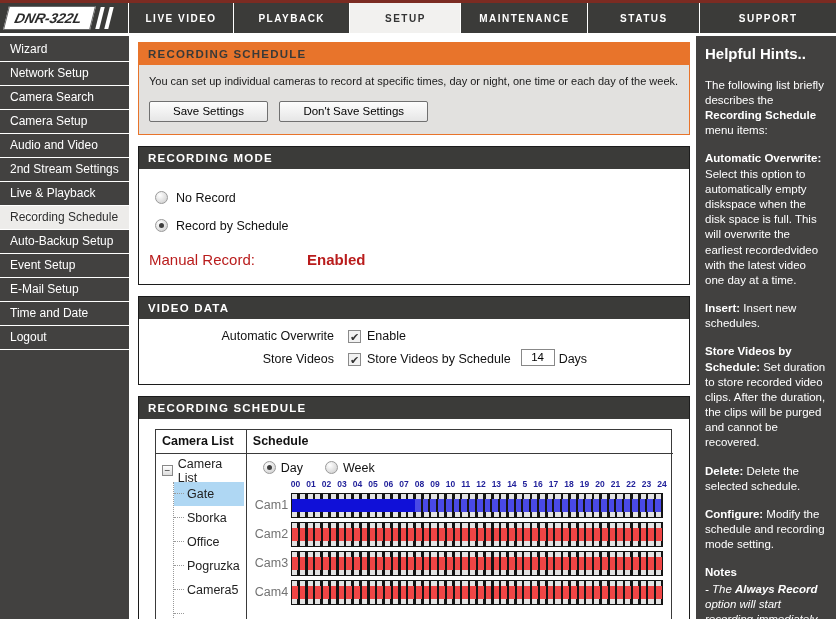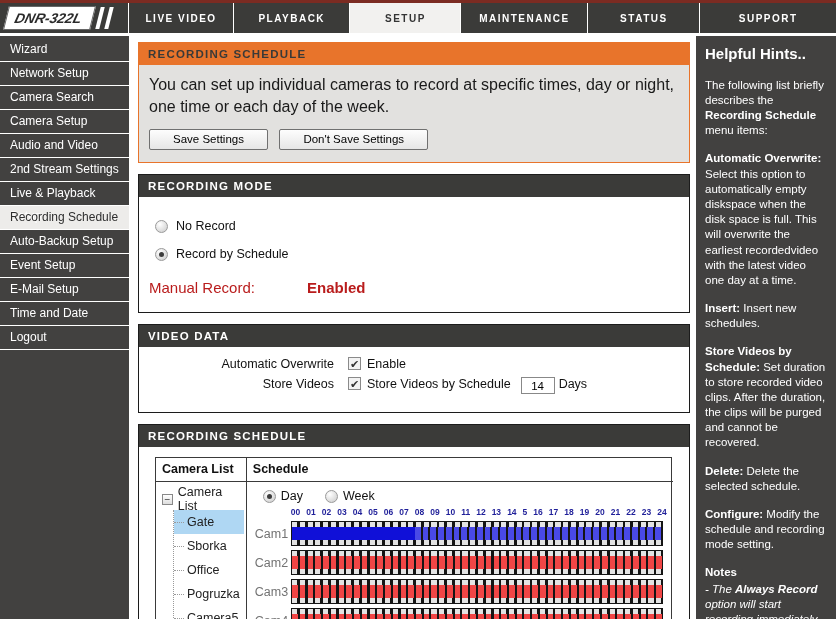--- a/index.html
+++ b/index.html
@@ -36,38 +36,38 @@
   .hints p.tight { margin-bottom:1px; }
   .hints p.note { font-style:italic; }
 
   
   .box { border:1px solid #1c1c1c; margin-bottom:11px; background:#fff; }
   .box.orange { border-color:#E8742B; }
   .box-head { height:22px; line-height:22px; padding-left:9px; font-size:11.5px; font-weight:bold;
     letter-spacing:1.2px; background:#3B3B39; color:#fff; }
   .box.orange .box-head { background:#E8742B; color:#3a3a38; }
   .intro-body { background:#E2E1DF; padding:9px 10px 12px; }
-  .intro-body .desc { font-size:16px; color:#1a1a1a; line-height:1.35; max-width:540px; }
+  .intro-body .desc { font-size:11px; color:#1a1a1a; line-height:1.35; max-width:540px; }
   .btn { margin-top:12px; margin-right:7px; font-size:11.5px; padding:3px 23px 4px;
     background:linear-gradient(#fdfdfd,#e6e6e6); border:1px solid #707070; border-radius:2px;
     cursor:pointer; font-family:"Liberation Sans", sans-serif; }
 
   
   .mode-body { padding:8px 10px 12px; }
   .radio-row { display:flex; align-items:center; gap:8px; margin:14px 0 0 6px; font-size:12.5px; color:#111; }
   .radio { width:13px; height:13px; border-radius:50%; border:1px solid #9a9a9a;
     background:radial-gradient(circle at 35% 30%, #ffffff, #c9c9c9); position:relative; cursor:pointer; flex:0 0 13px; }
   .radio.checked::after { content:""; position:absolute; left:3px; top:3px; width:5px; height:5px;
     border-radius:50%; background:#3d3d3d; }
   .manual-row { margin:18px 0 4px 0; font-size:15px; color:#b91c1c; }
   .manual-row .val { font-weight:bold; margin-left:48px; }
 
   
   .vd-body { padding:10px 10px 12px; }
-  .vd-row { display:flex; align-items:flex-start; margin-bottom:6px; font-size:12.5px; color:#111; }
+  .vd-row { display:flex; align-items:flex-end; margin-bottom:6px; font-size:12.5px; color:#111; }
   .vd-label { width:185px; text-align:right; margin-right:14px; }
   .checkbox { width:13px; height:13px; border:1px solid #8a8a8a; background:#f2f2f2;
     font-size:11px; line-height:12px; text-align:center; color:#333; margin-right:6px; cursor:pointer; flex:0 0 13px; }
   .days-input { width:34px; height:17px; border:1px solid #888; font-size:11.5px; text-align:center;
     margin:0 4px 0 10px; font-family:"Liberation Sans", sans-serif; }
 
   
   .sched-body { padding:10px 8px 0 16px; }
   .sched-table { border:1px solid #3a3a3a; display:flex; width:517px; }
   .col-cams { width:120px; border-right:1px solid #3a3a3a; }

